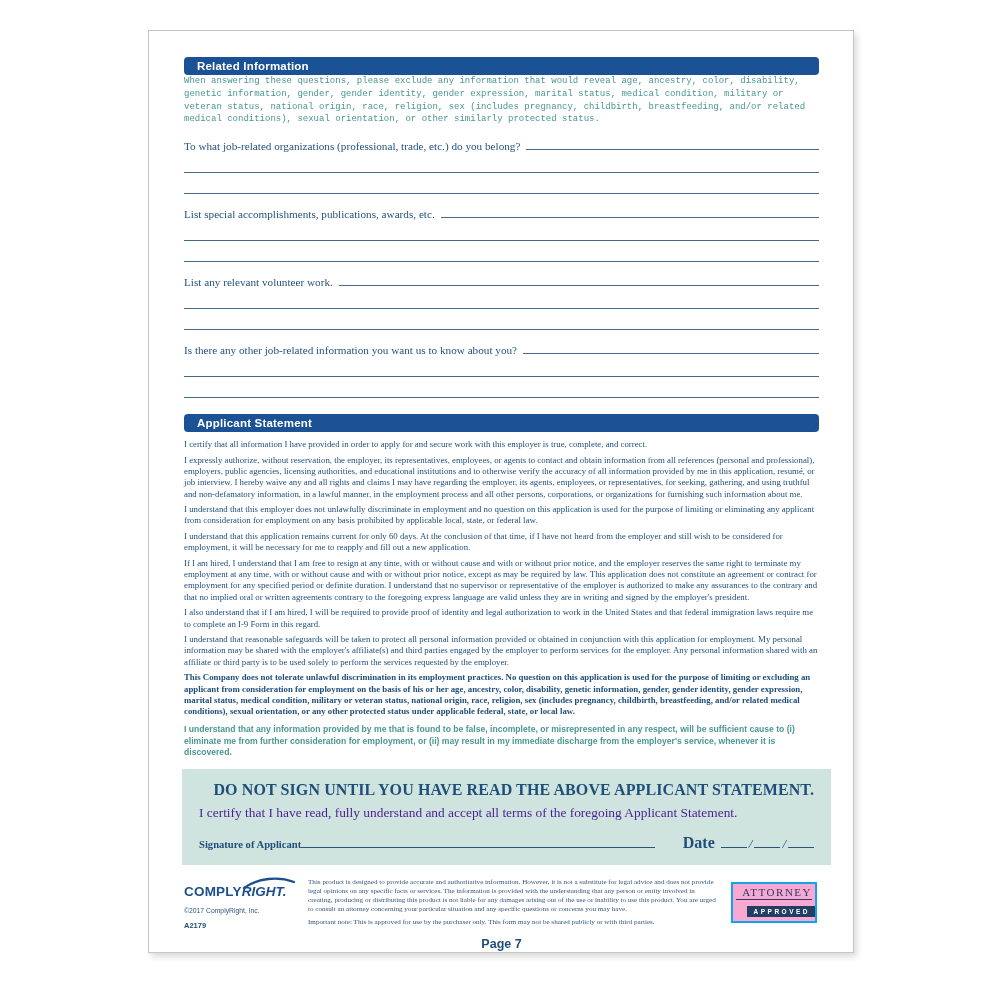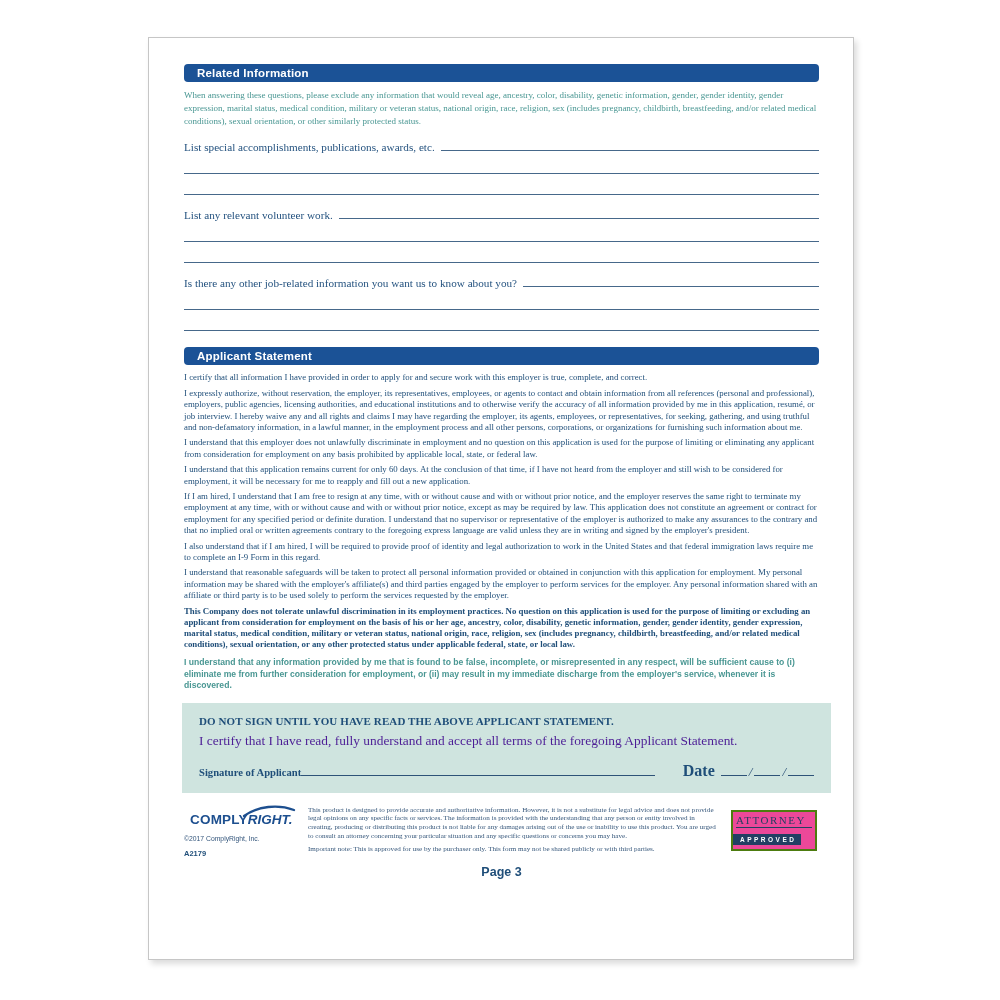--- a/index.html
+++ b/index.html
@@ -1,88 +1,96 @@
 <!DOCTYPE html>
 <html><head>
 <meta charset="utf-8">
 <style>
   * { margin:0; padding:0; box-sizing:border-box; }
   html,body { width:1000px; height:1000px; background:#ffffff; font-family:"Liberation Serif", serif; }
   .stage { position:relative; width:1000px; height:1000px; background:#ffffff; overflow:hidden; }
 
   .paper {
-    position:absolute; left:148px; top:37px; width:706px; height:923px;
+    position:absolute; left:148px; top:30px; width:706px; height:923px;
     background:#ffffff; border:1px solid #c6c6c6;
     box-shadow:3px 4px 6px rgba(0,0,0,0.14);
   }
   .content { padding:26px 34px 0 35px; }
 
   .section-bar {
     height:18px; line-height:18px; background:#1b5296; border-radius:4px;
     color:#ffffff; font-family:"Liberation Sans", sans-serif; font-weight:bold;
     font-size:11.5px; padding-left:13px; letter-spacing:0.2px;
   }
   .intro {
-    color:#4a9793; font-family:Liberation Serif, serif;
-    font-size:9px; line-height:12.8px; margin-top:7px;
+    color:#4a9793; font-family:Liberation Mono, monospace;
+    font-size:9px; line-height:12.8px; 
   }
 
   .q-block { margin-top:12px; }
   .q-row { display:flex; align-items:baseline; color:#24527f; font-size:11.2px; }
   .q-label { white-space:nowrap; }
   .q-fill { flex:1; border-bottom:1px solid #46688a; margin-left:6px; height:12px; }
   .rule { height:21px; border-bottom:1px solid #46688a; }
 
   .stmt-bar { margin-top:16px; }
 
   .para { color:#1f4e79; font-size:8.8px; line-height:11.2px; margin-top:4.5px; }
   .para.first { margin-top:7px; }
   .para.bold { font-weight:bold; }
   .para.teal { color:#4a9793; font-weight:bold; font-family:"Liberation Sans", sans-serif; font-size:8.6px; line-height:11.4px; margin-top:7px; }
 
   .sign-box { margin-top:11px; margin-left:-2px; margin-right:-12px; background:#cfe4df; padding:12px 17px 13px 17px; }
-  .warn { color:#1f4e79; font-weight:bold; font-size:11px; letter-spacing:0.1px; }
+  .warn { color:#1f4e79; font-weight:bold; font-size:16px; letter-spacing:0.1px;text-align:right; }
   .certify { color:#4c1d95; font-size:13.4px; margin-top:6px; }
   .sig-row { display:flex; align-items:baseline; margin-top:13px; color:#1f4e79; }
   .sig-label { font-weight:bold; font-size:10.6px; white-space:nowrap; }
   .sig-line { flex:1; border-bottom:1px solid #2e5378; height:11px; margin-right:28px; }
   .date-label { font-weight:bold; font-size:16px; margin-right:6px; }
   .date-seg { width:26px; border-bottom:1px solid #2e5378; height:11px; }
   .slash { font-size:13px; color:#2e5378; padding:0 2px; font-style:italic; }
 
   .footer { display:flex; align-items:flex-start; margin-top:13px; }
   .f-left { width:118px; flex:none; }
   .logo { position:relative; color:#1d4f8f; white-space:nowrap; margin-top:4px; }
   .lg1 { font-family:"Liberation Sans", sans-serif; font-weight:800; font-size:13.5px; letter-spacing:0.2px; }
   .lg2 { font-family:Liberation Sans, sans-serif; font-style:italic; font-weight:600; font-size:13.5px; }
   .swoosh { position:absolute; top:-7px; right:6px; }
   .copyright { margin-top:7px; color:#34567c; font-family:"Liberation Sans", sans-serif; font-size:6.8px; }
   .form-no { color:#1f4e79; font-family:"Liberation Sans", sans-serif; font-weight:bold; font-size:7.5px; margin-top:7px; }
   .f-mid { flex:1; padding:0 14px 0 6px; }
   .disc { color:#35567a; font-size:7.1px; line-height:8.9px; }
   .disc.note { margin-top:4px; }
   .f-right { width:88px; flex:none; padding-top:4px; }
-  .badge { width:86px; border:2px solid #4d7c0f; background:#ec4899; text-align:left; padding:2px 0 3px 0; }
+  .badge { width:86px; border:2px solid #0ea5e9; background:#f9a8d4; text-align:right; padding:2px 0 3px 0; }
   .badge-l1 { font-family:"Liberation Serif", serif; font-size:11px; letter-spacing:1.5px; color:#223f63; border-bottom:1px solid #223f63; margin:0 3px; padding-bottom:1px; white-space:nowrap; }
   .badge-l2 { display:inline-block; background:#223f63; color:#ffffff; font-family:"Liberation Sans", sans-serif; font-weight:bold; font-size:6.5px; letter-spacing:2.5px; padding:2px 5px 2px 7px; margin-top:1px; }
   .page-num { text-align:center; margin-top:7px; color:#1f4e79; font-family:"Liberation Sans", sans-serif; font-weight:bold; font-size:12.5px; }
 </style>
 </head>
 <body>
 
 <div class="stage">
   <div class="paper">
     <div class="content">
 
       <div class="section-bar">
         <span>Related Information</span>
       </div>
 
       <p class="intro">When answering these questions, please exclude any information that would reveal age, ancestry, color, disability, genetic information, gender, gender identity, gender expression, marital status, medical condition, military or veteran status, national origin, race, religion, sex (includes pregnancy, childbirth, breastfeeding, and/or related medical conditions), sexual orientation, or other similarly protected status.</p>
 
+      <div class="q-block">
+        <div class="q-row">
+          <span class="q-label">To what job-related organizations (professional, trade, etc.) do you belong?</span>
+          <span class="q-fill"></span>
+        </div>
+        <div class="rule"></div>
+        <div class="rule"></div>
+      </div>
 
       <div class="q-block">
         <div class="q-row">
           <span class="q-label">List special accomplishments, publications, awards, etc.</span>
           <span class="q-fill"></span>
         </div>
         <div class="rule"></div>
         <div class="rule"></div>
       </div>
 
@@ -132,34 +140,34 @@
           <span class="date-seg"></span>
         </div>
       </div>
 
       <div class="footer">
         <div class="f-left">
           <div class="logo">
             <svg class="swoosh" width="54" height="15" viewBox="0 0 54 15">
               <path d="M2 13 C 16 3, 36 1, 52 7" stroke="#1d4f8f" stroke-width="2.3" fill="none" stroke-linecap="round"></path>
             </svg>
-            <span class="lg1" style="text-transform:uppercase;margin-left:6px;">Comply</span><span class="lg2" style="text-transform:uppercase;">Right.</span>
+            <span class="lg1" style="text-transform:uppercase;">Comply</span><span class="lg2" style="text-transform:uppercase;">Right.</span>
           </div>
           <div class="copyright">©2017 ComplyRight, Inc.</div>
           <div class="form-no">A2179</div>
         </div>
         <div class="f-mid">
           <p class="disc">This product is designed to provide accurate and authoritative information. However, it is not a substitute for legal advice and does not provide legal opinions on any specific facts or services. The information is provided with the understanding that any person or entity involved in creating, producing or distributing this product is not liable for any damages arising out of the use or inability to use this product. You are urged to consult an attorney concerning your particular situation and any specific questions or concerns you may have.</p>
           <p class="disc note">Important note: This is approved for use by the purchaser only. This form may not be shared publicly or with third parties.</p>
         </div>
         <div class="f-right">
           <div class="badge">
             <div class="badge-l1">ATTORNEY</div>
             <div class="badge-l2">APPROVED</div>
           </div>
         </div>
       </div>
 
-      <div class="page-num">Page 3</div>
+      <div class="page-num">Page 7</div>
 
     </div>
   </div>
 </div>
 
 </body></html>

